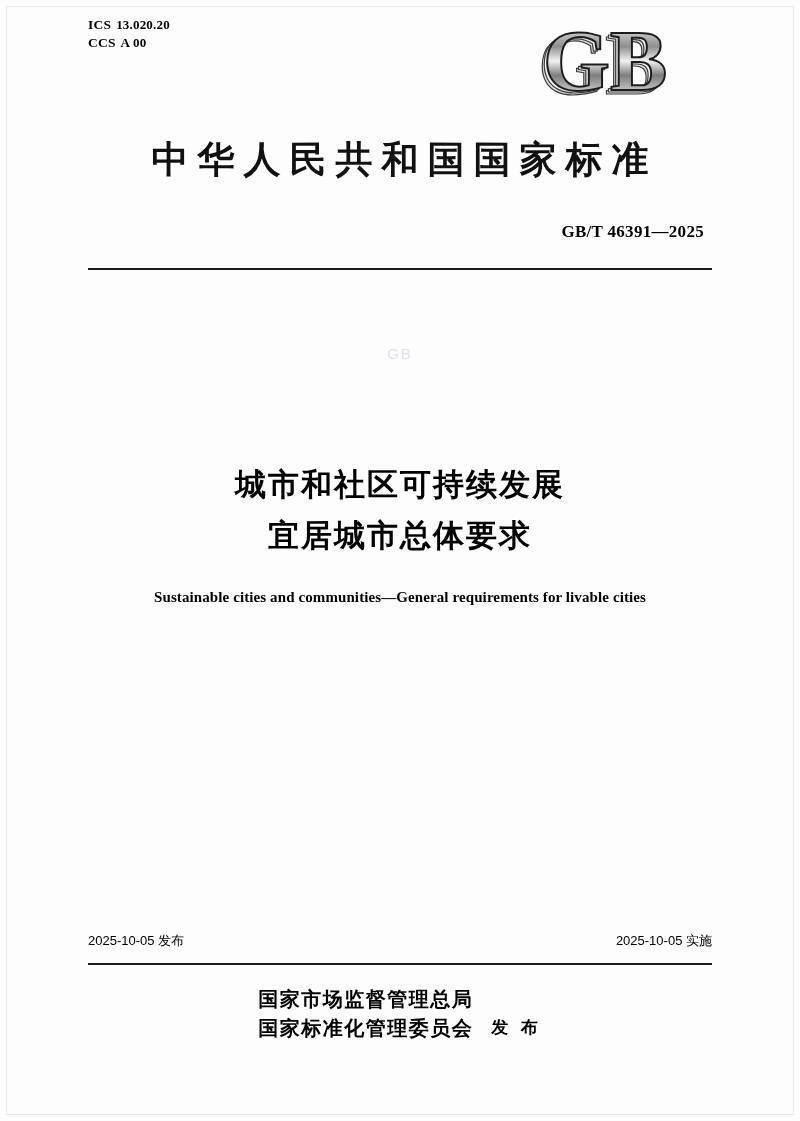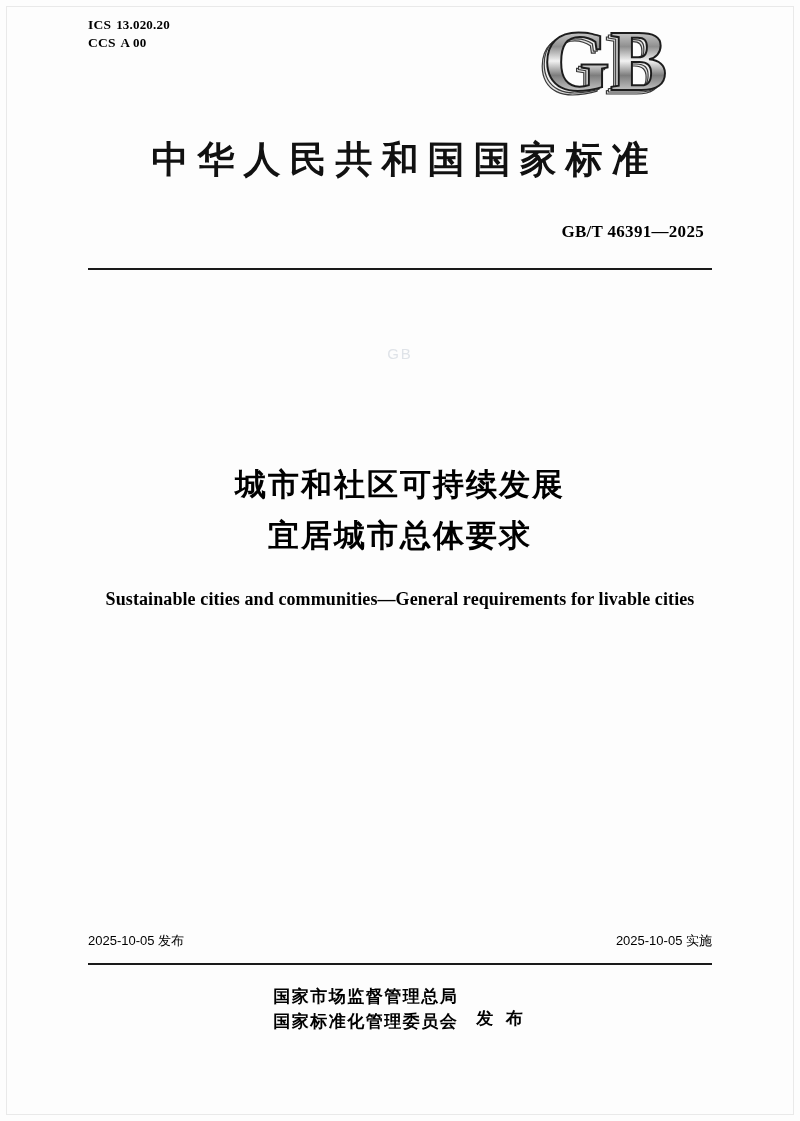--- a/index.html
+++ b/index.html
@@ -141,21 +141,21 @@
     font-family: "Liberation Sans", sans-serif;
     font-size: 31px;
     font-weight: bold;
     letter-spacing: 2px;
     line-height: 1.65;
     color: #000;
   }
   .title-en {
     margin-top: 28px;
     font-family: "Liberation Serif", serif;
-    font-size: 18px;
+    font-size: 15px;
     font-weight: bold;
     letter-spacing: 0.1px;
     color: #000;
   }
 
   
   .dates {
     position: absolute;
     top: 932px;
     left: 0;
@@ -175,21 +175,21 @@
     position: absolute;
     top: 985px;
     left: 0;
     right: 0;
     display: flex;
     justify-content: center;
     align-items: center;
   }
   .issuer-names {
     font-family: "Liberation Sans", sans-serif;
-    font-size: 17px;
+    font-size: 20px;
     font-weight: bold;
     line-height: 1.45;
     letter-spacing: 1.5px;
     text-align: center;
     color: #000;
   }
   .issuer-verb {
     font-family: "Liberation Sans", sans-serif;
     font-size: 17px;
     font-weight: bold;

